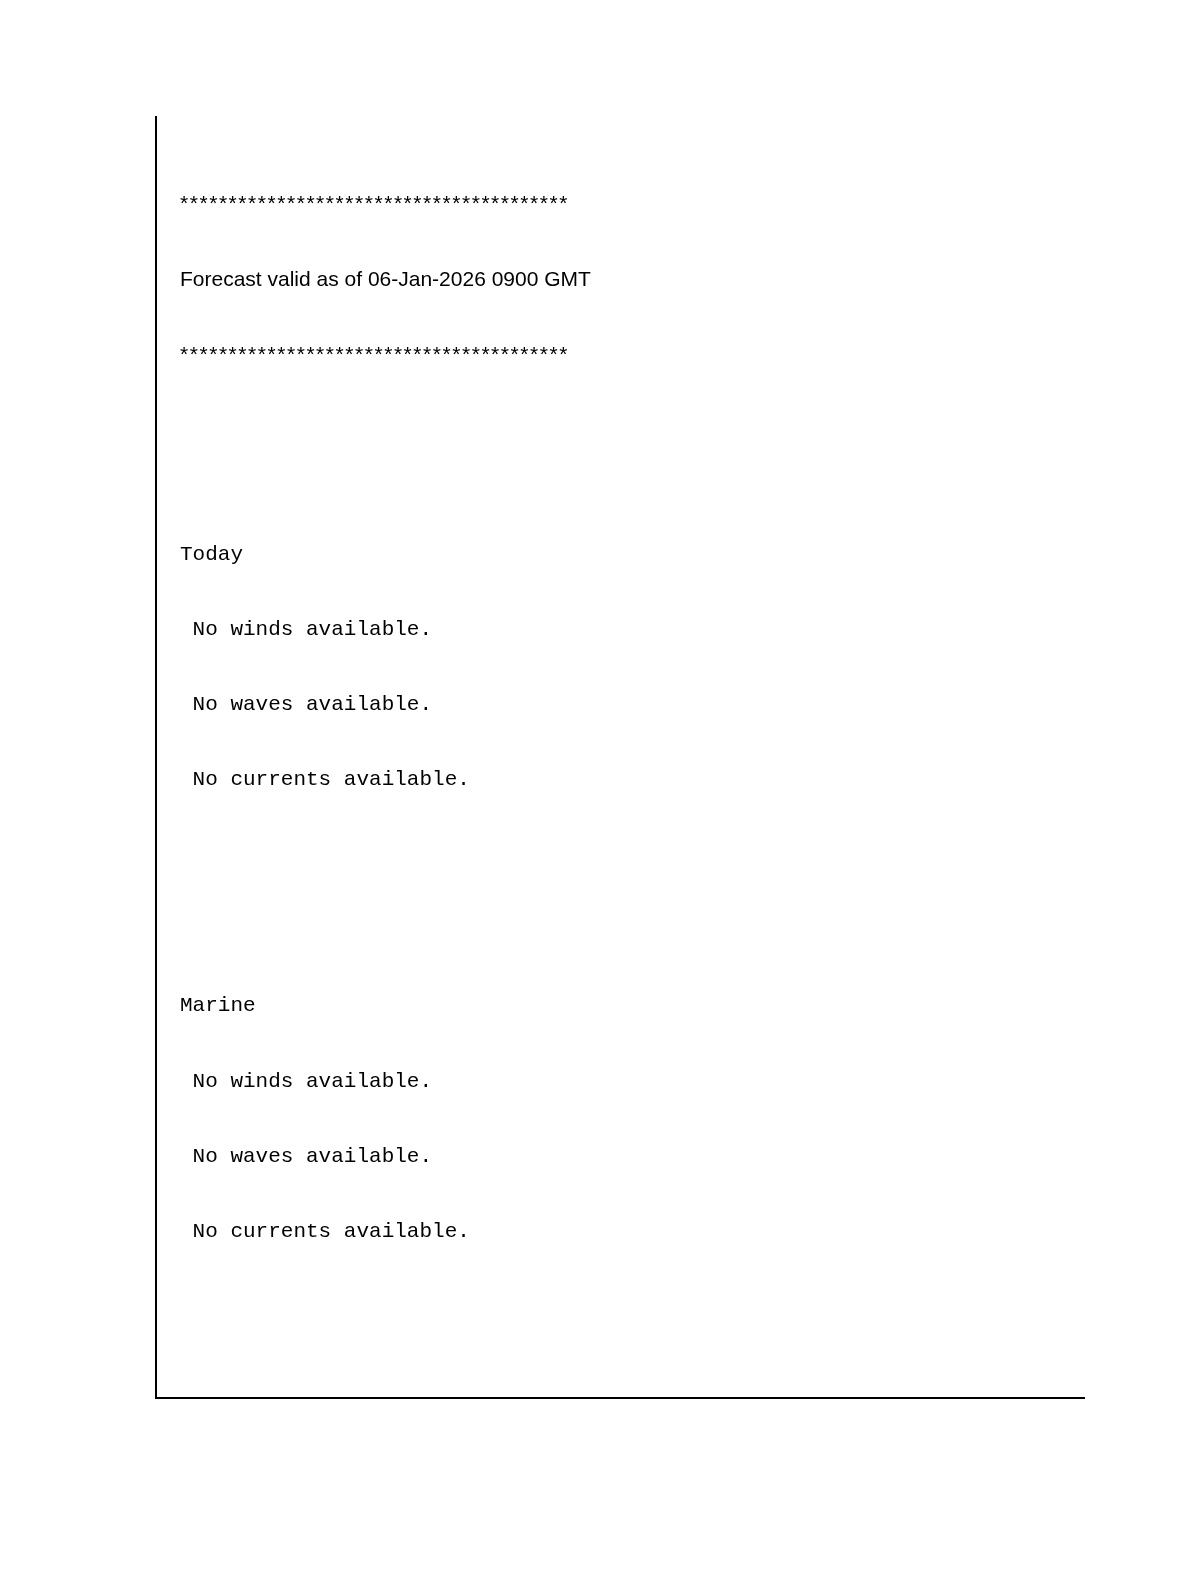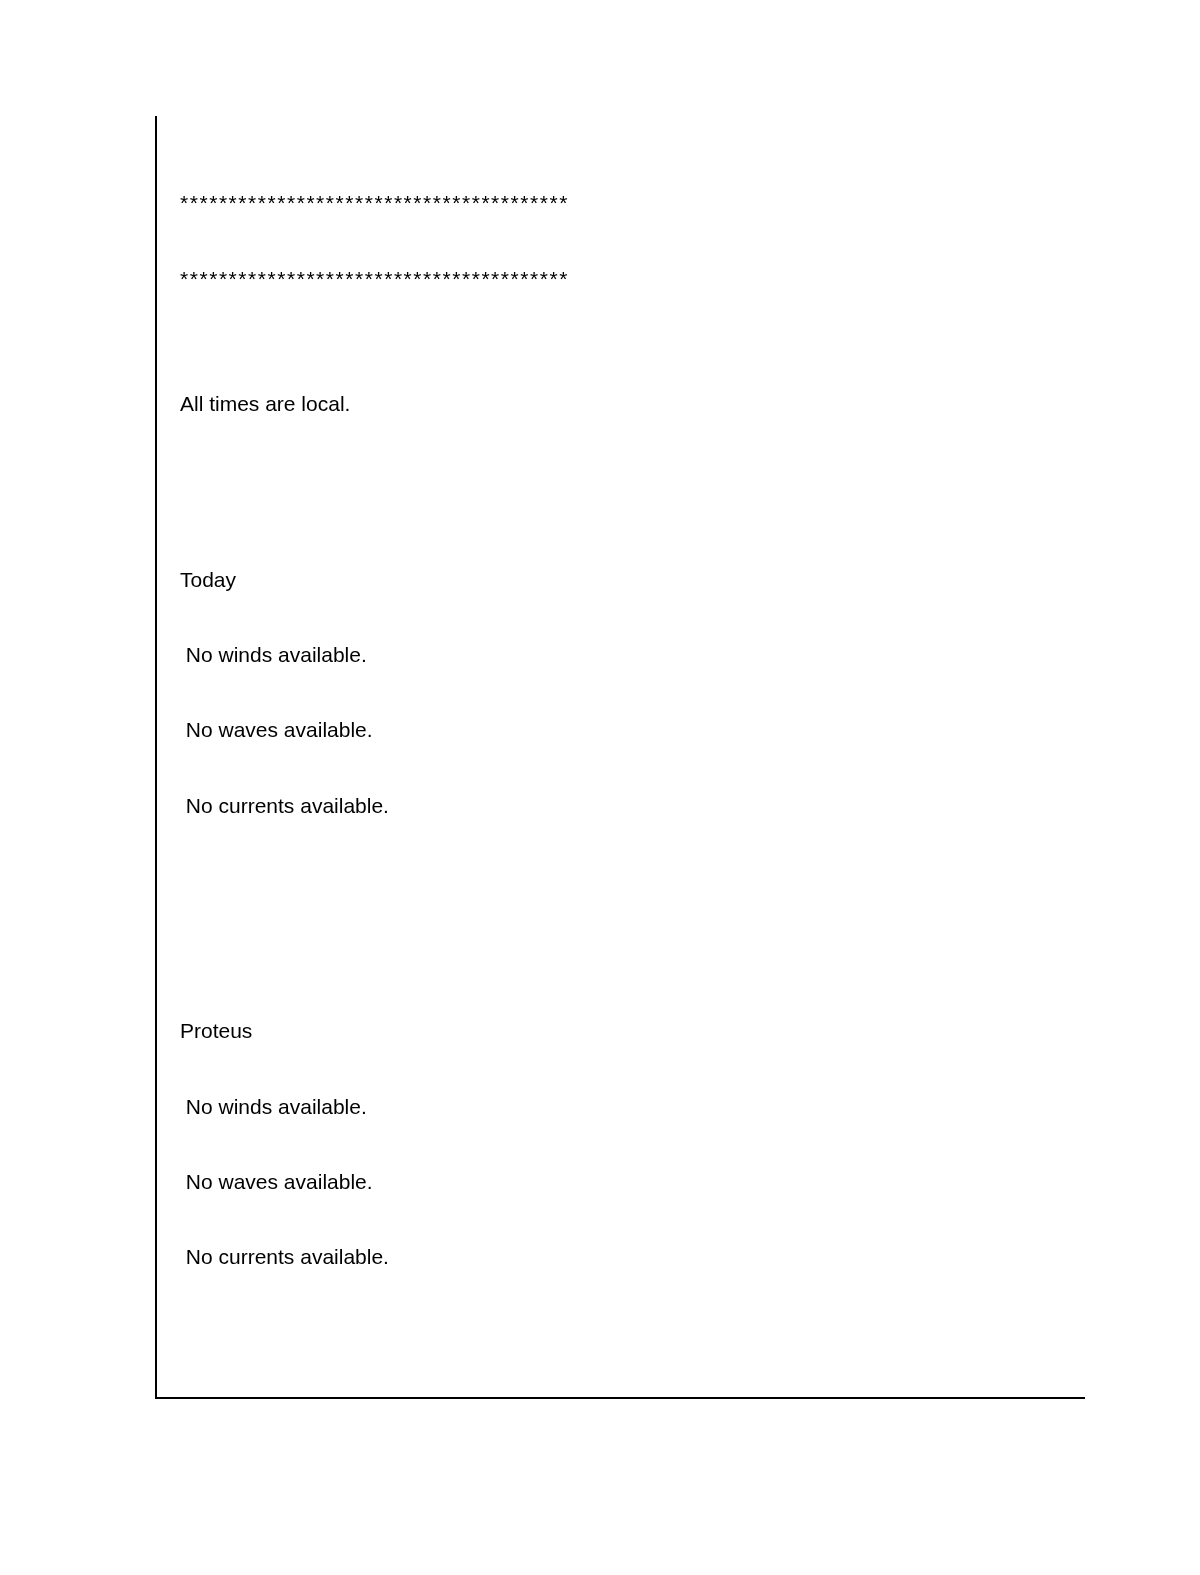--- a/index.html
+++ b/index.html
@@ -27,45 +27,45 @@
   }
   .content {
     position: absolute;
     left: 180px;
     top: 115px;
     white-space: pre;
   }
   .line { height: 25.1px; }
   .separator { letter-spacing: 1.55px; }
   .times-note { margin-top: 25.1px; }
-  .day-section { margin-top: 25.1px; }
+  .day-section { margin-top: 25.1px; font-family: Liberation Mono, monospace; }
 </style>
 </head>
 <body>
 
 <div class="page">
 
   <div class="forecast-box"></div>
 
   <div class="content">
 
     <div class="line separator">****************************************</div>
+    <div class="line">Forecast valid as of 06-Jan-2026 0900 GMT</div>
     <div class="line separator">****************************************</div>
 
-    <div class="line times-note">All times are local.</div>
 
     <section class="day-section">
       <div class="line">Today</div>
       <div class="line"> No winds available.</div>
       <div class="line"> No waves available.</div>
       <div class="line"> No currents available.</div>
     </section>
 
     <section class="day-section">
-      <div class="line">Proteus</div>
+      <div class="line">Marine</div>
       <div class="line"> No winds available.</div>
       <div class="line"> No waves available.</div>
       <div class="line"> No currents available.</div>
     </section>
 
     <section class="day-section">
       
       
       
       

